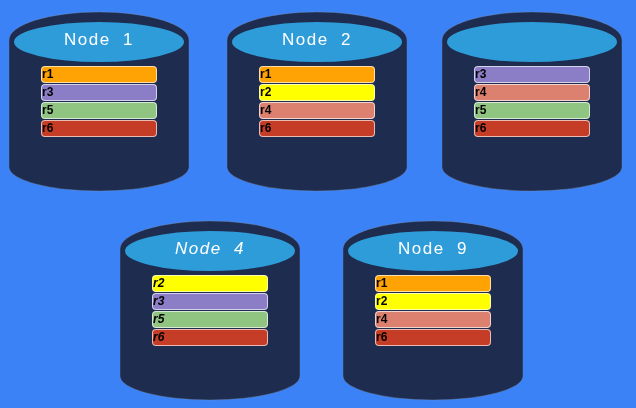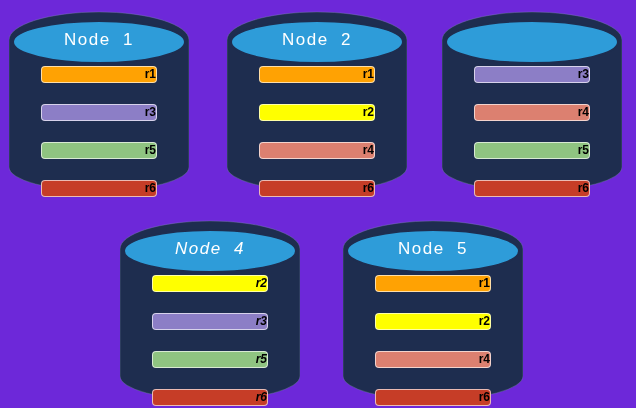--- a/index.html
+++ b/index.html
@@ -5,21 +5,21 @@
   html, body {
     margin: 0;
     padding: 0;
     background: #ffffff;
     font-family: "Liberation Sans", sans-serif;
   }
   .canvas {
     position: relative;
     width: 636px;
     height: 408px;
-    background: #6d28d9;
+    background: #3b82f6;
     overflow: hidden;
   }
   .node {
     position: absolute;
     width: 180px;
     height: 190px;
   }
   
   .node-1 { left: 9px;   top: 9px;  }
   .node-2 { left: 227px; top: 9px;  }
@@ -48,24 +48,24 @@
     position: absolute;
     left: 50%;
     top: 57px;
     transform: translateX(-50%);
     width: 116px;
   }
   .replica-bar {
     box-sizing: border-box;
     width: 116px;
     height: 17px;
-    margin-bottom: 21px;
+    margin-bottom: 1px;
     border: 1px solid rgba(255,255,255,0.65);
     border-radius: 4px;
-    text-align: right;
+    text-align: left;
     font-size: 12px;
     font-weight: bold;
     color: #000000;
     line-height: 15px;
   }
 </style>
 </head>
 <body>
 
 <div class="canvas">
@@ -119,21 +119,21 @@
           <div class="replica-bar" style="background: rgb(140, 126, 198);">r3</div>
           <div class="replica-bar" style="background: rgb(143, 196, 129);">r5</div>
           <div class="replica-bar" style="background: rgb(198, 61, 39);">r6</div>
         </div>
       </div>
       <div class="node node-5">
   <svg class="cyl-svg" viewBox="0 0 180 190">
     <path d="M 0 31 A 90 28 0 0 1 180 31 L 180 158 A 90 24 0 0 1 0 158 Z" fill="#1E2D4F" stroke="rgba(130,145,175,0.35)" stroke-width="1"></path>
     <ellipse cx="90" cy="33" rx="86" ry="21" fill="#2E9CD9" stroke="#1E2D4F" stroke-width="2"></ellipse>
   </svg>
-        <div class="node-title">Node  5</div>
+        <div class="node-title">Node  9</div>
         <div class="bars">
           <div class="replica-bar" style="background: rgb(255, 162, 3);">r1</div>
           <div class="replica-bar" style="background: rgb(255, 255, 0);">r2</div>
           <div class="replica-bar" style="background: rgb(220, 128, 112);">r4</div>
           <div class="replica-bar" style="background: rgb(198, 61, 39);">r6</div>
         </div>
       </div>
     </div>
 </div>
 

